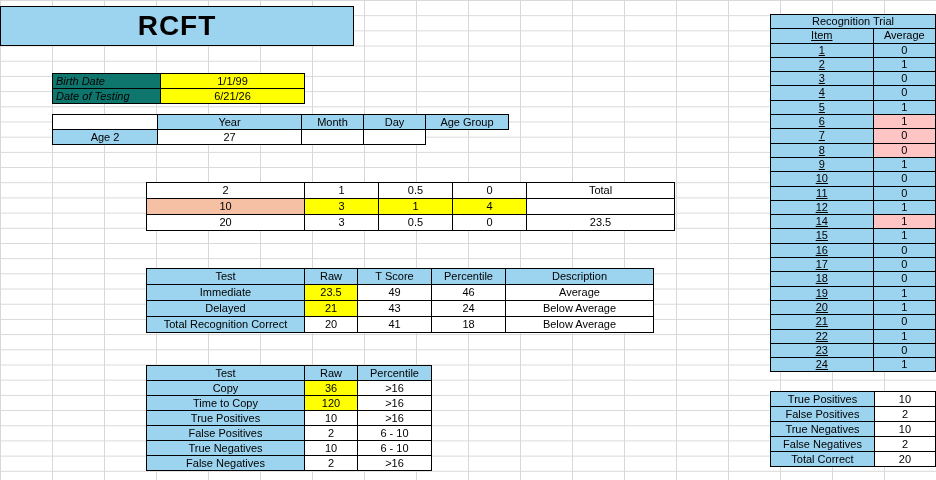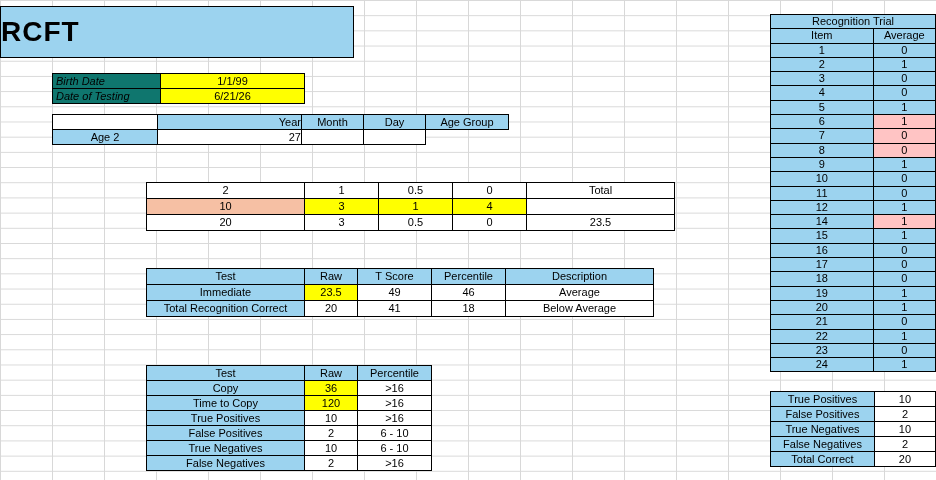--- a/index.html
+++ b/index.html
@@ -47,45 +47,45 @@
   }
   .hdr { background: #9cd3ef; }
   .yel { background: #ffff00; }
   .pnk { background: #ffc4c4; }
   .sal { background: #f6c0a4; }
   .wht { background: #ffffff; }
 
   
   #title-box {
     left: 0px; top: 6px;
-    width: 354px; height: 52px;
+    width: 354px; height: 40px;
     background: #9cd3ef;
     border: 1px solid #000000;
     box-sizing: border-box;
     display: flex;
     align-items: center;
-    justify-content: flex-start;
+    justify-content: center;
   }
   #title-box .t {
     font-size: 28px;
     font-weight: bold;
     letter-spacing: 1px;
   }
 
   
   #dates { left: 52px; top: 73px; }
   #dates td { height: 14px; line-height: 14px; }
   #dates .lbl { width: 104px; text-align: left; padding-left: 3px; background: #0f766e; font-style: italic; }
   #dates .val { width: 143px; margin-left: 24px; }
 
   
   #age { left: 52px; top: 114px; }
   #age td { height: 14px; line-height: 14px; }
   #age .c0 { width: 104px; }
-  #age .c1 { width: 143px; text-align: right; }
+  #age .c1 { width: 143px; }
   #age .c2 { width: 61px; }
   #age .c3 { width: 61px; }
   #age .c4 { width: 82px; }
 
   
   #calc { left: 146px; top: 182px; }
   #calc td { height: 15px; line-height: 15px; }
   #calc .c0 { width: 157px; }
   #calc .c1 { width: 73px; }
   #calc .c2 { width: 73px; }
@@ -104,21 +104,21 @@
   
   #raws { left: 146px; top: 365px; }
   #raws td { height: 14px; line-height: 14px; }
   #raws .c0 { width: 157px; }
   #raws .c1 { width: 52px; }
   #raws .c2 { width: 73px; }
 
   
   #recog { left: 770px; top: 14px; }
   #recog td { height: 13.3px; line-height: 13.3px; }
-  #recog .c0 { width: 104px; }
+  #recog .c0 { width: 104px; text-decoration: underline; }
   #recog .c1 { width: 62px; }
   #recog .full { width: 166px; margin-top: 24px; }
 
   
   #summary { left: 770px; top: 391px; }
   #summary td { height: 14px; line-height: 14px; }
   #summary .c0 { width: 104px; }
   #summary .c1 { width: 62px; }
 </style>
 </head>
@@ -195,20 +195,27 @@
     <td class="c2 hdr">T Score</td>
     <td class="c3 hdr">Percentile</td>
     <td class="c4 hdr">Description</td>
   </tr>
   <tr>
     <td class="c0 hdr">Immediate</td>
     <td class="c1 yel">23.5</td>
     <td class="c2">49</td>
     <td class="c3">46</td>
     <td class="c4">Average</td>
+  </tr>
+  <tr>
+    <td class="c0 hdr">Delayed</td>
+    <td class="c1 yel">21</td>
+    <td class="c2">43</td>
+    <td class="c3">24</td>
+    <td class="c4">Below Average</td>
   </tr>
   <tr>
     <td class="c0 hdr">Total Recognition Correct</td>
     <td class="c1">20</td>
     <td class="c2">41</td>
     <td class="c3">18</td>
     <td class="c4">Below Average</td>
   </tr>
 </tbody>
   </table>

